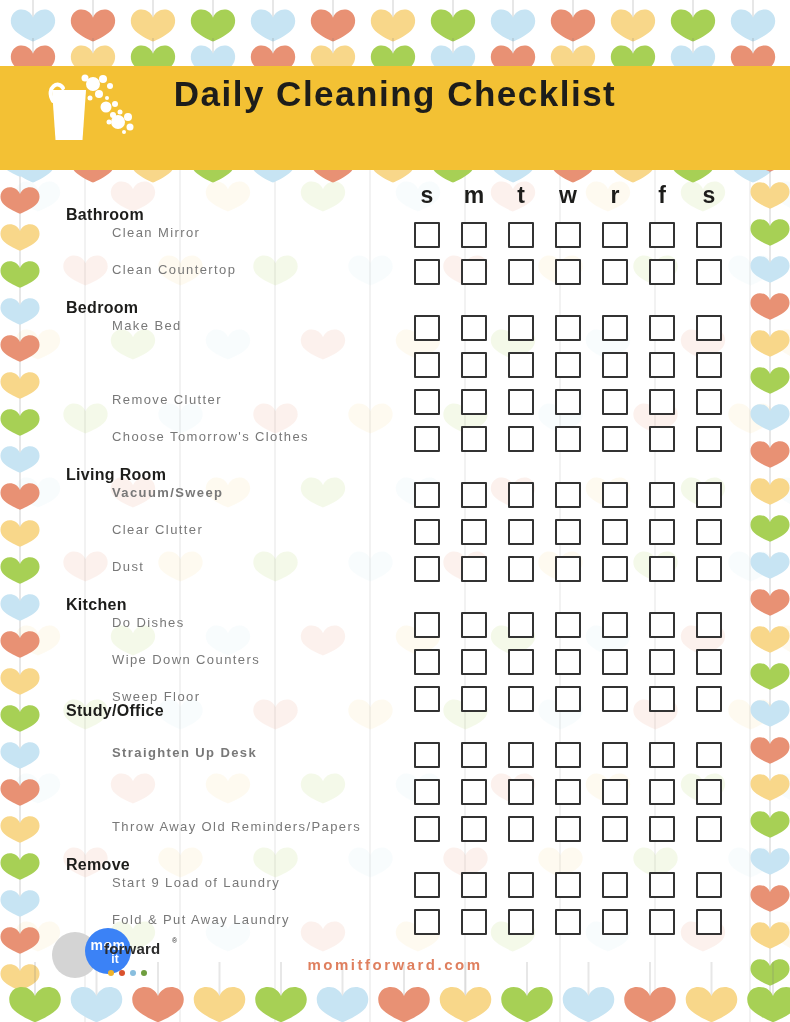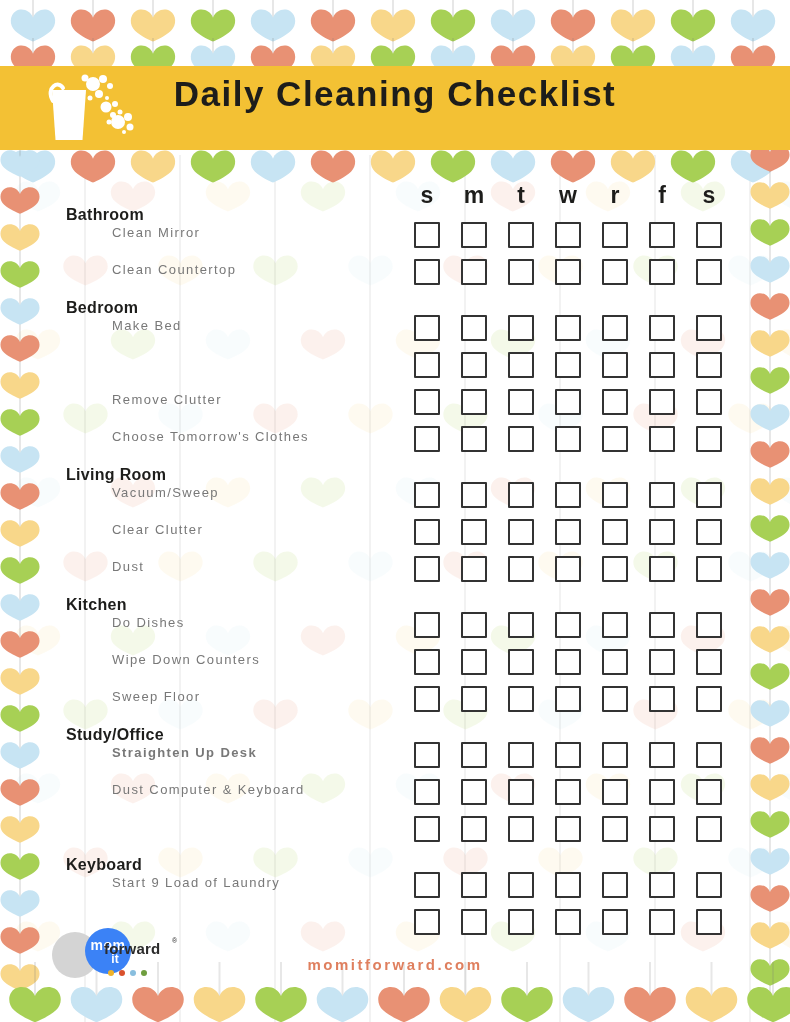--- a/index.html
+++ b/index.html
@@ -3,21 +3,21 @@
 <meta charset="utf-8">
 <style>
   html,body{margin:0;padding:0;background:#fff;}
   .page{
     position:relative; width:790px; height:1022px; overflow:hidden;
     font-family:"Liberation Sans", sans-serif; background:#fff;
   }
   #deco{position:absolute;left:0;top:0;z-index:1;}
   
   .band{
-    position:absolute; left:0; top:66px; width:790px; height:84px;
+    position:absolute; left:0; top:66px; width:790px; height:104px;
     background:var(--band,#f3c134); z-index:3;
   }
   .band h1{
     margin:0; position:absolute; left:0; right:0; top:8px;
     text-align:center; font-size:35px; font-weight:bold;
     letter-spacing:1.5px; color:#1d1d1b;
   }
   .weekof{
     position:absolute; left:0; right:0; top:52px; text-align:center;
     font-size:20px; font-weight:bold; letter-spacing:1px; color:#262620;
@@ -399,21 +399,21 @@
       <div class="cbx" style="left: 696px; top: 389px; border-color: rgb(51, 51, 51);"></div>
       <div class="task" style="top: 429px;">Choose Tomorrow's Clothes</div>
       <div class="cbx" style="left: 414px; top: 426px; border-color: rgb(51, 51, 51);"></div>
       <div class="cbx" style="left: 461px; top: 426px; border-color: rgb(51, 51, 51);"></div>
       <div class="cbx" style="left: 508px; top: 426px; border-color: rgb(51, 51, 51);"></div>
       <div class="cbx" style="left: 555px; top: 426px; border-color: rgb(51, 51, 51);"></div>
       <div class="cbx" style="left: 602px; top: 426px; border-color: rgb(51, 51, 51);"></div>
       <div class="cbx" style="left: 649px; top: 426px; border-color: rgb(51, 51, 51);"></div>
       <div class="cbx" style="left: 696px; top: 426px; border-color: rgb(51, 51, 51);"></div>
       <div class="sec" style="top: 466px;">Living Room</div>
-      <div class="task" style="top: 485px;">Vacuum/Sweep</div>
+      <div class="task" style="top: 485px; font-weight: bold;">Vacuum/Sweep</div>
       <div class="cbx" style="left: 414px; top: 482px; border-color: rgb(51, 51, 51);"></div>
       <div class="cbx" style="left: 461px; top: 482px; border-color: rgb(51, 51, 51);"></div>
       <div class="cbx" style="left: 508px; top: 482px; border-color: rgb(51, 51, 51);"></div>
       <div class="cbx" style="left: 555px; top: 482px; border-color: rgb(51, 51, 51);"></div>
       <div class="cbx" style="left: 602px; top: 482px; border-color: rgb(51, 51, 51);"></div>
       <div class="cbx" style="left: 649px; top: 482px; border-color: rgb(51, 51, 51);"></div>
       <div class="cbx" style="left: 696px; top: 482px; border-color: rgb(51, 51, 51);"></div>
       <div class="task" style="top: 522px;">Clear Clutter</div>
       <div class="cbx" style="left: 414px; top: 519px; border-color: rgb(51, 51, 51);"></div>
       <div class="cbx" style="left: 461px; top: 519px; border-color: rgb(51, 51, 51);"></div>
@@ -448,53 +448,54 @@
       <div class="cbx" style="left: 649px; top: 649px; border-color: rgb(51, 51, 51);"></div>
       <div class="cbx" style="left: 696px; top: 649px; border-color: rgb(51, 51, 51);"></div>
       <div class="task" style="top: 689px;">Sweep Floor</div>
       <div class="cbx" style="left: 414px; top: 686px; border-color: rgb(51, 51, 51);"></div>
       <div class="cbx" style="left: 461px; top: 686px; border-color: rgb(51, 51, 51);"></div>
       <div class="cbx" style="left: 508px; top: 686px; border-color: rgb(51, 51, 51);"></div>
       <div class="cbx" style="left: 555px; top: 686px; border-color: rgb(51, 51, 51);"></div>
       <div class="cbx" style="left: 602px; top: 686px; border-color: rgb(51, 51, 51);"></div>
       <div class="cbx" style="left: 649px; top: 686px; border-color: rgb(51, 51, 51);"></div>
       <div class="cbx" style="left: 696px; top: 686px; border-color: rgb(51, 51, 51);"></div>
-      <div class="sec" style="top: 726px;">Study/Office</div>
+      <div class="sec" style="top: 702px;">Study/Office</div>
       <div class="task" style="top: 745px; font-weight: bold;">Straighten Up Desk</div>
       <div class="cbx" style="left: 414px; top: 742px; border-color: rgb(51, 51, 51);"></div>
       <div class="cbx" style="left: 461px; top: 742px; border-color: rgb(51, 51, 51);"></div>
       <div class="cbx" style="left: 508px; top: 742px; border-color: rgb(51, 51, 51);"></div>
       <div class="cbx" style="left: 555px; top: 742px; border-color: rgb(51, 51, 51);"></div>
       <div class="cbx" style="left: 602px; top: 742px; border-color: rgb(51, 51, 51);"></div>
       <div class="cbx" style="left: 649px; top: 742px; border-color: rgb(51, 51, 51);"></div>
       <div class="cbx" style="left: 696px; top: 742px; border-color: rgb(51, 51, 51);"></div>
-      <div class="task" style="top: 782px;">Dust Computer &amp; Keyboard</div>
       <div class="cbx" style="left: 414px; top: 779px; border-color: rgb(51, 51, 51);"></div>
       <div class="cbx" style="left: 461px; top: 779px; border-color: rgb(51, 51, 51);"></div>
       <div class="cbx" style="left: 508px; top: 779px; border-color: rgb(51, 51, 51);"></div>
       <div class="cbx" style="left: 555px; top: 779px; border-color: rgb(51, 51, 51);"></div>
       <div class="cbx" style="left: 602px; top: 779px; border-color: rgb(51, 51, 51);"></div>
       <div class="cbx" style="left: 649px; top: 779px; border-color: rgb(51, 51, 51);"></div>
       <div class="cbx" style="left: 696px; top: 779px; border-color: rgb(51, 51, 51);"></div>
+      <div class="task" style="top: 819px;">Throw Away Old Reminders/Papers</div>
       <div class="cbx" style="left: 414px; top: 816px; border-color: rgb(51, 51, 51);"></div>
       <div class="cbx" style="left: 461px; top: 816px; border-color: rgb(51, 51, 51);"></div>
       <div class="cbx" style="left: 508px; top: 816px; border-color: rgb(51, 51, 51);"></div>
       <div class="cbx" style="left: 555px; top: 816px; border-color: rgb(51, 51, 51);"></div>
       <div class="cbx" style="left: 602px; top: 816px; border-color: rgb(51, 51, 51);"></div>
       <div class="cbx" style="left: 649px; top: 816px; border-color: rgb(51, 51, 51);"></div>
       <div class="cbx" style="left: 696px; top: 816px; border-color: rgb(51, 51, 51);"></div>
-      <div class="sec" style="top: 856px;">Keyboard</div>
+      <div class="sec" style="top: 856px;">Remove</div>
       <div class="task" style="top: 875px;">Start 9 Load of Laundry</div>
       <div class="cbx" style="left: 414px; top: 872px; border-color: rgb(51, 51, 51);"></div>
       <div class="cbx" style="left: 461px; top: 872px; border-color: rgb(51, 51, 51);"></div>
       <div class="cbx" style="left: 508px; top: 872px; border-color: rgb(51, 51, 51);"></div>
       <div class="cbx" style="left: 555px; top: 872px; border-color: rgb(51, 51, 51);"></div>
       <div class="cbx" style="left: 602px; top: 872px; border-color: rgb(51, 51, 51);"></div>
       <div class="cbx" style="left: 649px; top: 872px; border-color: rgb(51, 51, 51);"></div>
       <div class="cbx" style="left: 696px; top: 872px; border-color: rgb(51, 51, 51);"></div>
+      <div class="task" style="top: 912px;">Fold &amp; Put Away Laundry</div>
       <div class="cbx" style="left: 414px; top: 909px; border-color: rgb(51, 51, 51);"></div>
       <div class="cbx" style="left: 461px; top: 909px; border-color: rgb(51, 51, 51);"></div>
       <div class="cbx" style="left: 508px; top: 909px; border-color: rgb(51, 51, 51);"></div>
       <div class="cbx" style="left: 555px; top: 909px; border-color: rgb(51, 51, 51);"></div>
       <div class="cbx" style="left: 602px; top: 909px; border-color: rgb(51, 51, 51);"></div>
       <div class="cbx" style="left: 649px; top: 909px; border-color: rgb(51, 51, 51);"></div>
       <div class="cbx" style="left: 696px; top: 909px; border-color: rgb(51, 51, 51);"></div>
     </div>
 
   <div class="footer">

